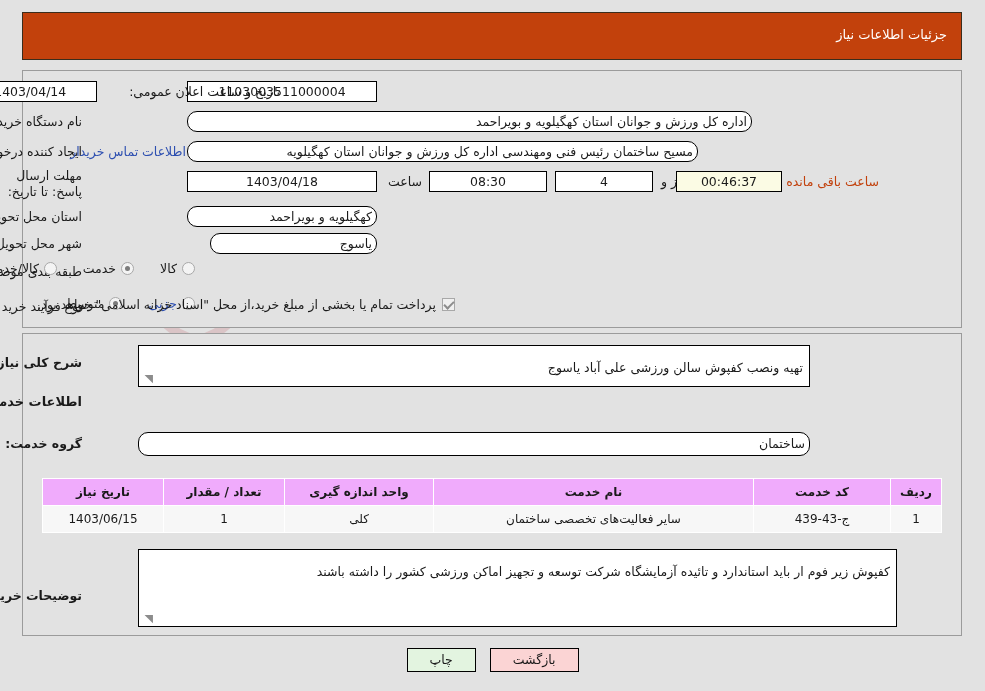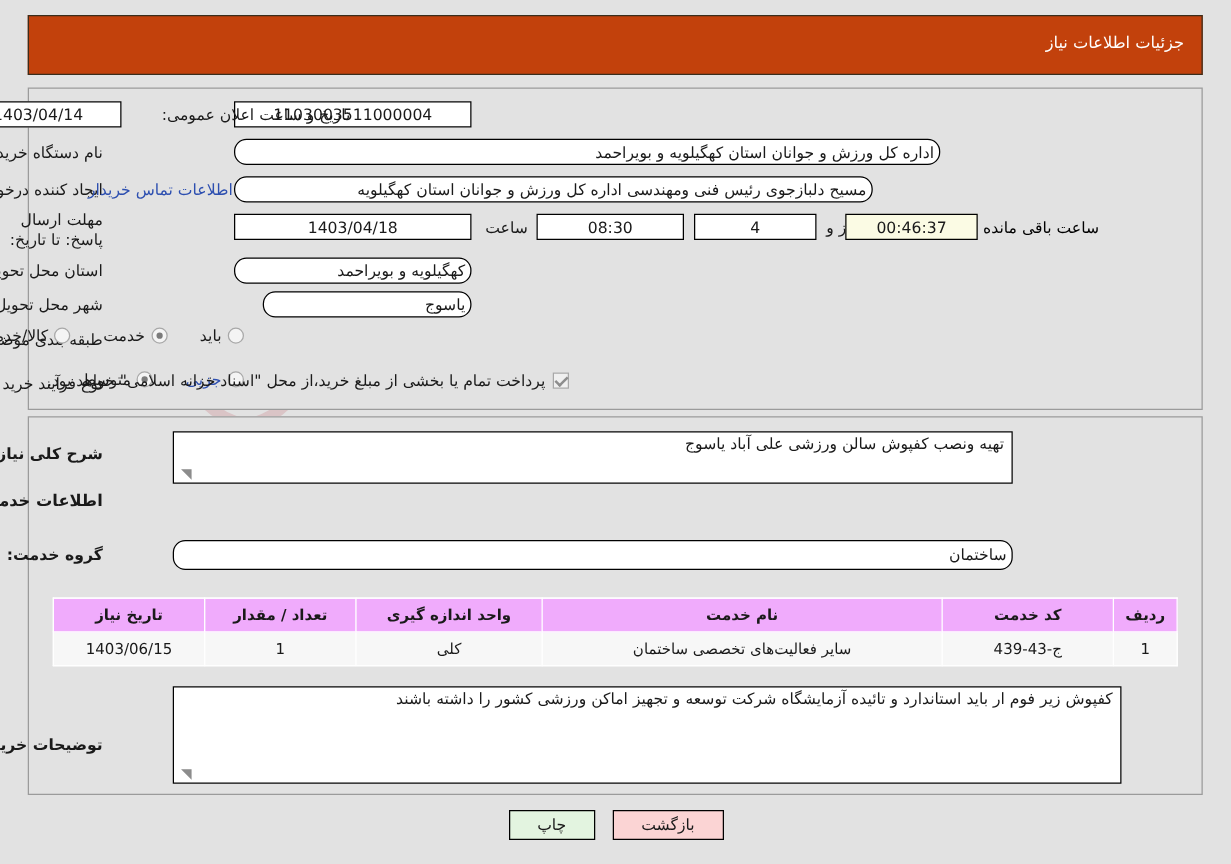--- a/index.html
+++ b/index.html
@@ -193,21 +193,21 @@
   }
 
   
   .ta {
     position: absolute;
     background: #ffffff;
     border: 1px solid #000000;
     box-sizing: border-box;
     font-size: 12.5px;
     color: #1a1a1a;
-    padding: 0 6px 0 6px;
+    padding: 13px 6px 0 6px;
     text-align: right;
     overflow: hidden;
     z-index: 12;
     line-height: 17px;
   }
   .ta .grip {
     position: absolute;
     left: 2px;
     bottom: 1px;
     width: 12px;
@@ -307,43 +307,43 @@
 
 <div class="lbl" style="right:903px; top:84px;">شماره نیاز:</div>
 <div class="fld center" style="right:608px; top:81px; width:190px;">1103003511000004</div>
 <div class="lbl" style="right:705px; top:84px;">تاریخ و ساعت اعلان عمومی:</div>
 <div class="fld center" style="right:888px; top:81px; width:182px; left:auto;">1403/04/14 - 07:13</div>
 
 <div class="lbl" style="right:903px; top:114px;">نام دستگاه خریدار:</div>
 <div class="fld right" style="right:233px; top:111px; width:565px;">اداره کل ورزش و جوانان استان کهگیلویه و بویراحمد</div>
 
 <div class="lbl" style="right:903px; top:144px;">ایجاد کننده درخواست:</div>
-<div class="fld right" style="right:287px; top:141px; width:511px;">مسیح دلبازجوی رئیس فنی ومهندسی اداره کل ورزش و جوانان استان کهگیلویه</div>
+<div class="fld right" style="right:287px; top:141px; width:511px;">مسیح ساختمان رئیس فنی ومهندسی اداره کل ورزش و جوانان استان کهگیلویه</div>
 <div class="linktext" style="right:799px; top:144px; left:auto; margin-right:0;">اطلاعات تماس خریدار</div>
 
 <div class="lbl" style="right:903px; top:168px; white-space:normal; width:85px; text-align:right;">مهلت ارسال پاسخ: تا تاریخ:</div>
 <div class="fld center" style="right:608px; top:171px; width:190px;">1403/04/18</div>
 <div class="lbl" style="right:563px; top:174px;">ساعت</div>
 <div class="fld center" style="right:438px; top:171px; width:118px;">08:30</div>
 <div class="fld center" style="right:332px; top:171px; width:98px;">4</div>
 <div class="plain-note" style="right:296px; top:174px;">روز و</div>
 <div class="fld timer" style="right:203px; top:171px; width:106px;">00:46:37</div>
-<div class="linktext" style="right:106px; top:174px; color:#000000;">ساعت باقی مانده</div>
+<div class="linktext" style="right:106px; top:174px; color:#c2410c;">ساعت باقی مانده</div>
 
 <div class="lbl" style="right:903px; top:209px;">استان محل تحویل:</div>
 <div class="fld right" style="right:608px; top:206px; width:190px;">کهگیلویه و بویراحمد</div>
 
 <div class="lbl" style="right:903px; top:236px;">شهر محل تحویل:</div>
 <div class="fld right" style="right:608px; top:233px; width:167px;">یاسوج</div>
 
 <div class="lbl" style="right:903px; top:264px;">طبقه بندی موضوعی:</div>
 <div class="radio-group" id="category-radios" style="right:790px; top:261px;">
     <div class="radio-item">
       <span class="radio-dot"></span>
-      <span class="radio-label">باید</span>
+      <span class="radio-label">کالا</span>
     </div>
     <div class="radio-item">
       <span class="radio-dot on"></span>
       <span class="radio-label">خدمت</span>
     </div>
     <div class="radio-item">
       <span class="radio-dot"></span>
       <span class="radio-label">کالا/خدمت</span>
     </div>
   </div>

